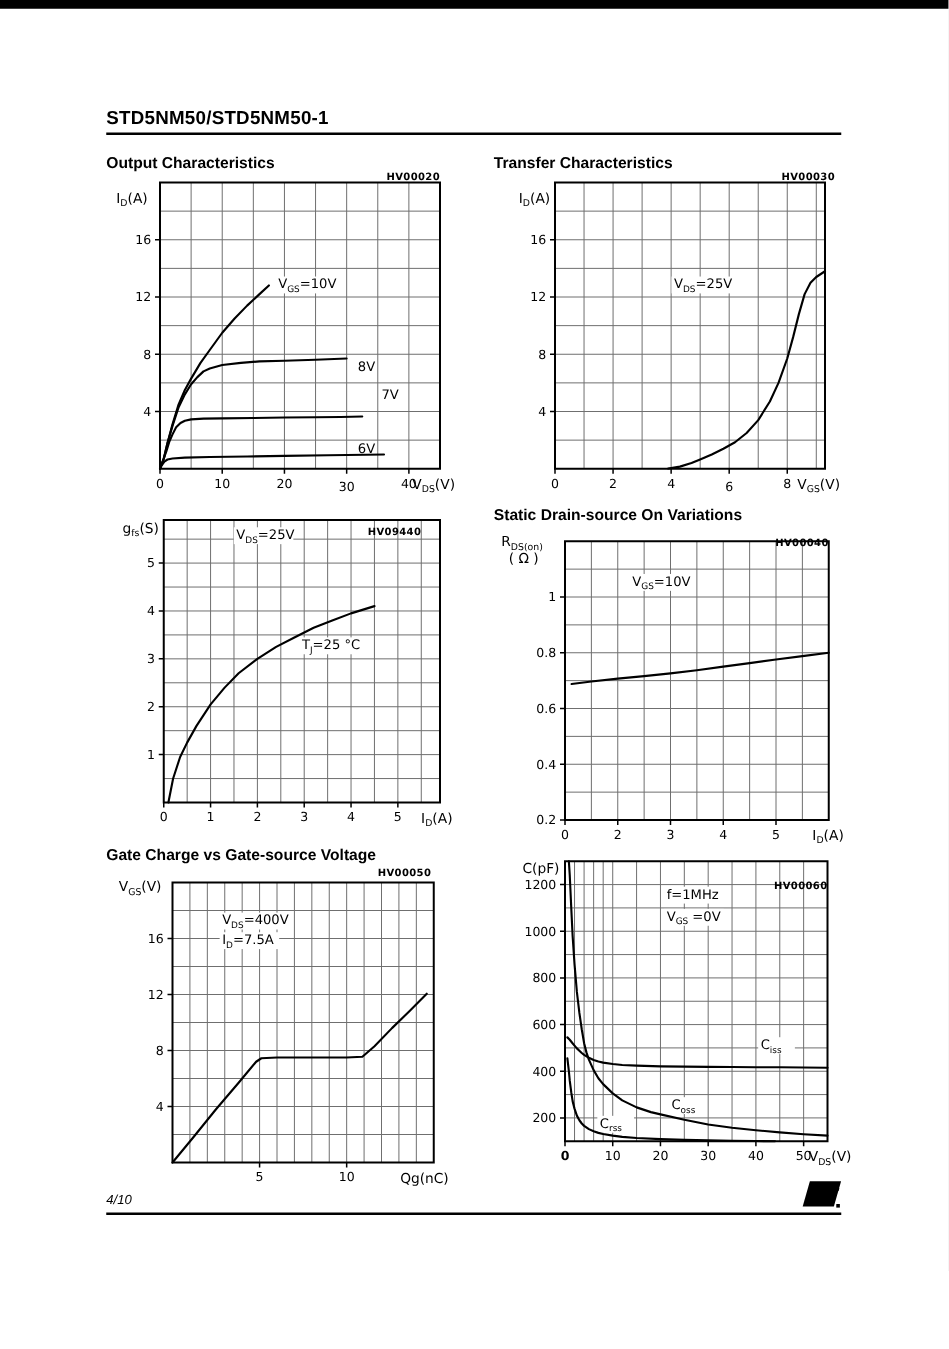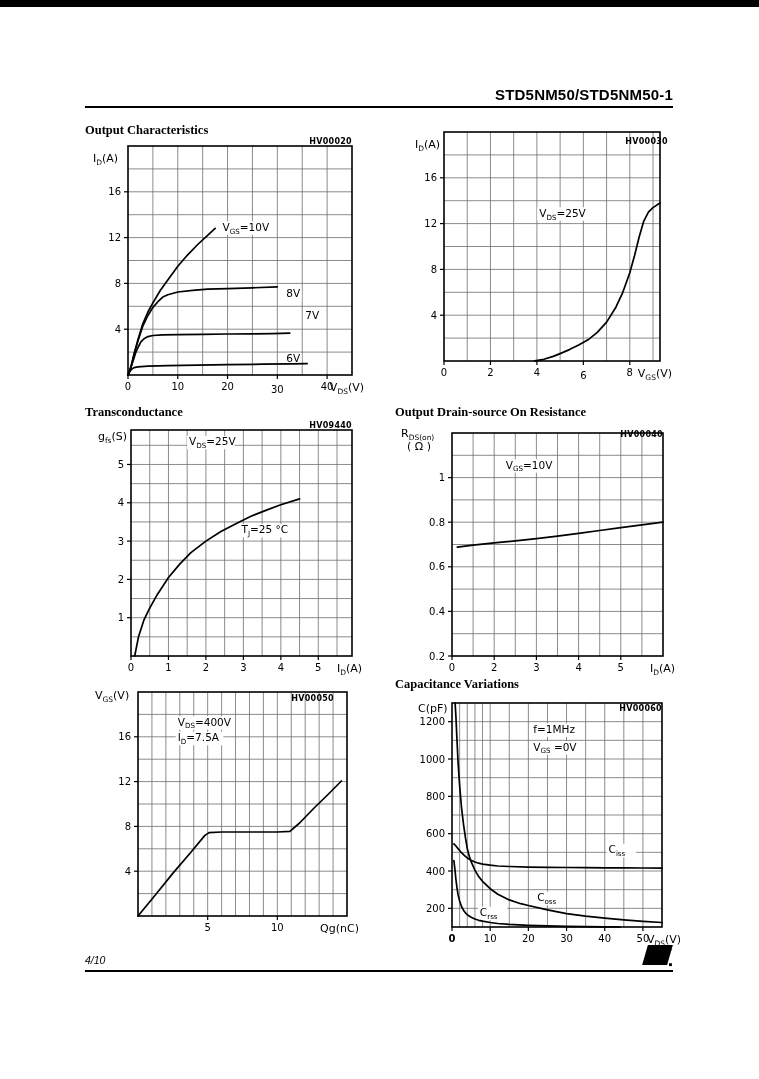--- a/index.html
+++ b/index.html
@@ -1,24 +1,24 @@
 <!DOCTYPE html>
 <html><head>
 <meta charset="utf-8">
 <style>
   html,body{margin:0;padding:0;background:#e8e8e8;}
   .page{position:relative;width:759px;height:1079px;background:#ffffff;overflow:hidden;
         font-family:"Liberation Sans",sans-serif;color:#000;}
   .top-edge{position:absolute;left:0;top:0;width:759px;height:7px;background:#000;}
   .doc-header{position:absolute;left:85px;top:86px;width:588px;}
   .doc-header h1{margin:0;font-size:15px;font-weight:bold;letter-spacing:0.2px;
-                 font-family:"Liberation Sans",sans-serif;text-align:right;}
+                 font-family:"Liberation Sans",sans-serif;}
   .header-rule{position:absolute;left:85px;top:106px;width:588px;height:2px;background:#000;}
   figure.chart{position:absolute;margin:0;width:305px;height:290px;}
-  figure.chart h3{margin:0;height:14px;line-height:13px;font-size:12.5px;font-weight:bold;font-family:Liberation Serif, serif;}
+  figure.chart h3{margin:0;height:14px;line-height:13px;font-size:12.5px;font-weight:bold;}
   figure.chart svg.plot{display:block;margin-top:0;}
   .chart-id{position:absolute;font:bold 8px "DejaVu Sans",sans-serif;letter-spacing:0.3px;}
   .footer-pagenum{position:absolute;left:85px;top:954px;font-size:10.5px;font-style:italic;}
   .footer-rule{position:absolute;left:85px;top:970px;width:588px;height:2px;background:#000;}
   .st-logo{position:absolute;left:641px;top:944px;width:33px;height:24px;}
   svg text{font-family:"DejaVu Sans",sans-serif;fill:#000;}
 </style>
 </head>
 <body>
 
@@ -92,20 +92,21 @@
           <text x="36" y="57.30000000000001" text-anchor="end" font-size="10" font-weight="normal"><tspan dy="0">16</tspan></text>
         </g>
         <g>
           <text x="8" y="24" text-anchor="start" font-size="11" font-weight="normal"><tspan dy="0">I</tspan><tspan dy="2.8" font-size="7.48">D</tspan><tspan dy="-2.8">(A)</tspan></text>
           <text x="279" y="253" text-anchor="end" font-size="11" font-weight="normal"><tspan dy="0">V</tspan><tspan dy="2.8" font-size="7.48">DS</tspan><tspan dy="-2.8">(V)</tspan></text>
         </g>
       </svg>
   </figure>
 
   <figure class="chart" style="left:395px;top:124px">
+    <h3>Transfer Characteristics</h3>
     <span class="chart-id" style="top:13px;right:32px">HV00030</span>
     <svg class="plot" width="305" height="272">
         <g stroke="#6f6f6f" stroke-width="0.8">
           <line x1="72.2258064516129" y1="8" x2="72.2258064516129" y2="237"></line>
           <line x1="95.4516129032258" y1="8" x2="95.4516129032258" y2="237"></line>
           <line x1="118.6774193548387" y1="8" x2="118.6774193548387" y2="237"></line>
           <line x1="141.9032258064516" y1="8" x2="141.9032258064516" y2="237"></line>
           <line x1="165.1290322580645" y1="8" x2="165.1290322580645" y2="237"></line>
           <line x1="188.3548387096774" y1="8" x2="188.3548387096774" y2="237"></line>
           <line x1="211.5806451612903" y1="8" x2="211.5806451612903" y2="237"></line>
@@ -150,22 +151,21 @@
           <text x="42" y="57.30000000000001" text-anchor="end" font-size="10" font-weight="normal"><tspan dy="0">16</tspan></text>
         </g>
         <g>
           <text x="20" y="24" text-anchor="start" font-size="11" font-weight="normal"><tspan dy="0">I</tspan><tspan dy="2.8" font-size="7.48">D</tspan><tspan dy="-2.8">(A)</tspan></text>
           <text x="277" y="253" text-anchor="end" font-size="11" font-weight="normal"><tspan dy="0">V</tspan><tspan dy="2.8" font-size="7.48">GS</tspan><tspan dy="-2.8">(V)</tspan></text>
         </g>
       </svg>
   </figure>
 
   <figure class="chart" style="left:85px;top:406px">
-    <h3>Transconductance</h3>
-    <span class="chart-id" style="top:15px;right:38px">HV09440</span>
+    <span class="chart-id" style="top:15px;right:53px">HV09440</span>
     <svg class="plot" width="305" height="272">
         <g stroke="#6f6f6f" stroke-width="0.8">
           <line x1="64.72881355932203" y1="10" x2="64.72881355932203" y2="236"></line>
           <line x1="83.45762711864407" y1="10" x2="83.45762711864407" y2="236"></line>
           <line x1="102.18644067796609" y1="10" x2="102.18644067796609" y2="236"></line>
           <line x1="120.91525423728812" y1="10" x2="120.91525423728812" y2="236"></line>
           <line x1="139.64406779661016" y1="10" x2="139.64406779661016" y2="236"></line>
           <line x1="158.37288135593218" y1="10" x2="158.37288135593218" y2="236"></line>
           <line x1="177.10169491525423" y1="10" x2="177.10169491525423" y2="236"></line>
           <line x1="195.83050847457625" y1="10" x2="195.83050847457625" y2="236"></line>
@@ -219,21 +219,21 @@
           <text x="39" y="47.974576271186464" text-anchor="end" font-size="10" font-weight="normal"><tspan dy="0">5</tspan></text>
         </g>
         <g>
           <text x="13" y="20" text-anchor="start" font-size="11" font-weight="normal"><tspan dy="0">g</tspan><tspan dy="2.8" font-size="7.48">fs</tspan><tspan dy="-2.8">(S)</tspan></text>
           <text x="277" y="252" text-anchor="end" font-size="11" font-weight="normal"><tspan dy="0">I</tspan><tspan dy="2.8" font-size="7.48">D</tspan><tspan dy="-2.8">(A)</tspan></text>
         </g>
       </svg>
   </figure>
 
   <figure class="chart" style="left:395px;top:406px">
-    <h3>Output Drain-source On Resistance</h3>
+    <h3>Static Drain-source On Variations</h3>
     <span class="chart-id" style="top:24px;right:37px">HV00040</span>
     <svg class="plot" width="305" height="272">
         <g stroke="#6f6f6f" stroke-width="0.8">
           <line x1="78.1" y1="13" x2="78.1" y2="236"></line>
           <line x1="99.2" y1="13" x2="99.2" y2="236"></line>
           <line x1="120.3" y1="13" x2="120.3" y2="236"></line>
           <line x1="141.4" y1="13" x2="141.4" y2="236"></line>
           <line x1="162.5" y1="13" x2="162.5" y2="236"></line>
           <line x1="183.6" y1="13" x2="183.6" y2="236"></line>
           <line x1="204.7" y1="13" x2="204.7" y2="236"></line>
@@ -281,21 +281,22 @@
         </g>
         <g>
           <text x="6" y="17" text-anchor="start" font-size="11" font-weight="normal"><tspan dy="0">R</tspan><tspan dy="2.8" font-size="7.48">DS(on)</tspan></text>
           <text x="12" y="30" text-anchor="start" font-size="11" font-weight="normal"><tspan dy="0">( Ω )</tspan></text>
           <text x="280" y="252" text-anchor="end" font-size="11" font-weight="normal"><tspan dy="0">I</tspan><tspan dy="2.8" font-size="7.48">D</tspan><tspan dy="-2.8">(A)</tspan></text>
         </g>
       </svg>
   </figure>
 
   <figure class="chart" style="left:85px;top:678px">
-    <span class="chart-id" style="top:16px;right:56px">HV00050</span>
+    <h3>Gate Charge vs Gate-source Voltage</h3>
+    <span class="chart-id" style="top:16px;right:45px">HV00050</span>
     <svg class="plot" width="305" height="272">
         <g stroke="#6f6f6f" stroke-width="0.8">
           <line x1="66.93333333333334" y1="14" x2="66.93333333333334" y2="238"></line>
           <line x1="80.86666666666667" y1="14" x2="80.86666666666667" y2="238"></line>
           <line x1="94.8" y1="14" x2="94.8" y2="238"></line>
           <line x1="108.73333333333333" y1="14" x2="108.73333333333333" y2="238"></line>
           <line x1="122.66666666666667" y1="14" x2="122.66666666666667" y2="238"></line>
           <line x1="136.6" y1="14" x2="136.6" y2="238"></line>
           <line x1="150.53333333333333" y1="14" x2="150.53333333333333" y2="238"></line>
           <line x1="164.46666666666667" y1="14" x2="164.46666666666667" y2="238"></line>
@@ -340,21 +341,20 @@
           <text x="46" y="62.30000000000001" text-anchor="end" font-size="10" font-weight="normal"><tspan dy="0">16</tspan></text>
         </g>
         <g>
           <text x="10" y="21" text-anchor="start" font-size="11" font-weight="normal"><tspan dy="0">V</tspan><tspan dy="2.8" font-size="7.48">GS</tspan><tspan dy="-2.8">(V)</tspan></text>
           <text x="274" y="254" text-anchor="end" font-size="11" font-weight="normal"><tspan dy="0">Qg(nC)</tspan></text>
         </g>
       </svg>
   </figure>
 
   <figure class="chart" style="left:395px;top:678px">
-    <h3>Capacitance Variations</h3>
     <span class="chart-id" style="top:26px;right:38px">HV00060</span>
     <svg class="plot" width="305" height="272">
         <g stroke="#6f6f6f" stroke-width="0.8">
           <line x1="64.63636363636364" y1="11" x2="64.63636363636364" y2="235"></line>
           <line x1="72.27272727272728" y1="11" x2="72.27272727272728" y2="235"></line>
           <line x1="79.9090909090909" y1="11" x2="79.9090909090909" y2="235"></line>
           <line x1="87.54545454545455" y1="11" x2="87.54545454545455" y2="235"></line>
           <line x1="95.18181818181819" y1="11" x2="95.18181818181819" y2="235"></line>
           <line x1="114.27272727272728" y1="11" x2="114.27272727272728" y2="235"></line>
           <line x1="133.36363636363637" y1="11" x2="133.36363636363637" y2="235"></line>

